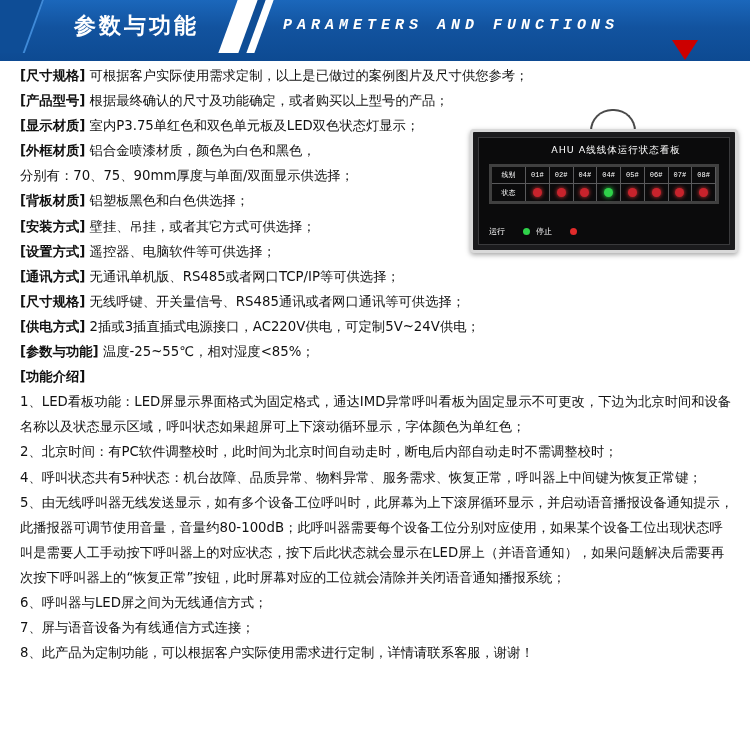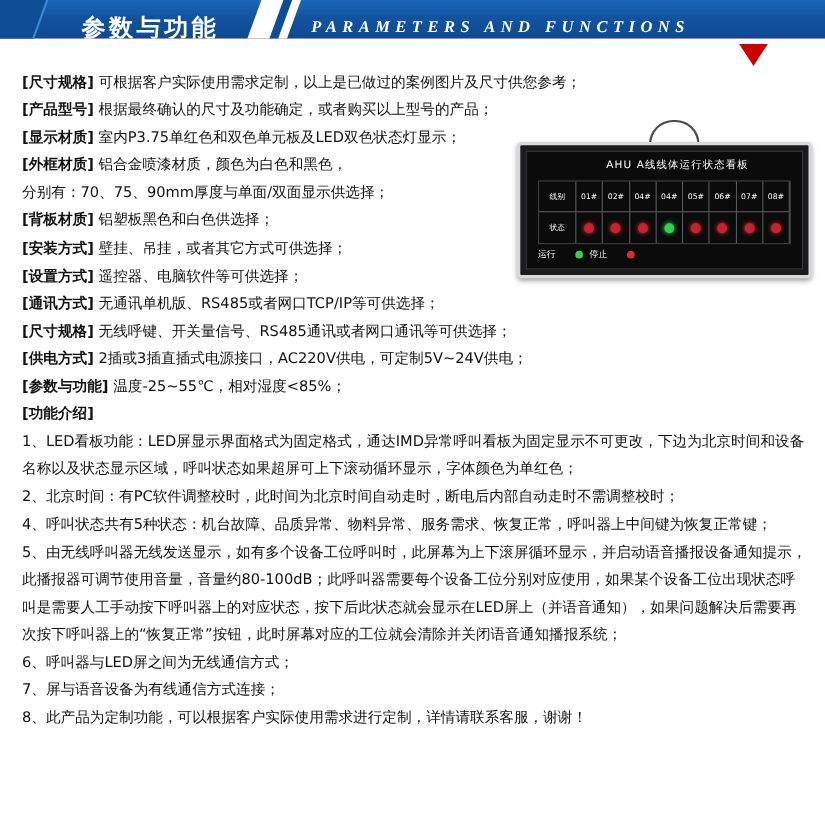--- a/index.html
+++ b/index.html
@@ -11,22 +11,22 @@
     font-family: "DejaVu Sans", "Liberation Sans", sans-serif;
     color: #000;
     position: relative;
     overflow: hidden;
   }
 
   
   .banner {
     position: relative;
     width: 750px;
-    height: 35px;
-    background: #c2410c;
+    height: 61px;
+    background: #a21caf;
     overflow: hidden;
   }
   .banner-grad {
     position: absolute;
     inset: 0;
     background: linear-gradient(180deg, #1b67bb 0%, #12539f 45%, #0d4a92 100%);
   }
   .banner-left-strip {
     position: absolute;
     left: 0; top: 0;
@@ -61,21 +61,21 @@
     transform: skewX(-20deg);
   }
   .banner-en {
     position: absolute;
     left: 283px; top: 17px;
     font-size: 15px;
     font-weight: bold;
     font-style: italic;
     color: #ffffff;
     letter-spacing: 5px;
-    font-family: Liberation Serif, serif;
+    font-family: Liberation Mono, monospace;
   }
   .banner-arrow {
     position: absolute;
     right: 52px; top: 40px;
     width: 0; height: 0;
     border-left: 13px solid transparent;
     border-right: 13px solid transparent;
     border-top: 20px solid #cc0000;
     z-index: 5;
   }
@@ -125,25 +125,26 @@
     left: 0; right: 0; top: 6px;
     text-align: center;
     color: #ffffff;
     font-size: 9.5px;
     letter-spacing: 1px;
     padding-left: 24px;
   }
   .dev-grid {
     position: absolute;
     left: 10px; top: 26px; right: 10px;
-    height: 58px;
+    height: 40px;
     display: grid;
     grid-template-columns: 34px repeat(8, 1fr);
     grid-template-rows: 1fr 1fr;
-    border: 1px solid #404040;
+    border: 3px solid #404040;
+    font-family: Liberation Mono, monospace;
   }
   .dev-cell {
     border-right: 1px solid #5a5a5c;
     border-bottom: 1px solid #5a5a5c;
     color: #fff;
     font-size: 7px;
     display: flex;
     align-items: center;
     justify-content: center;
   }

